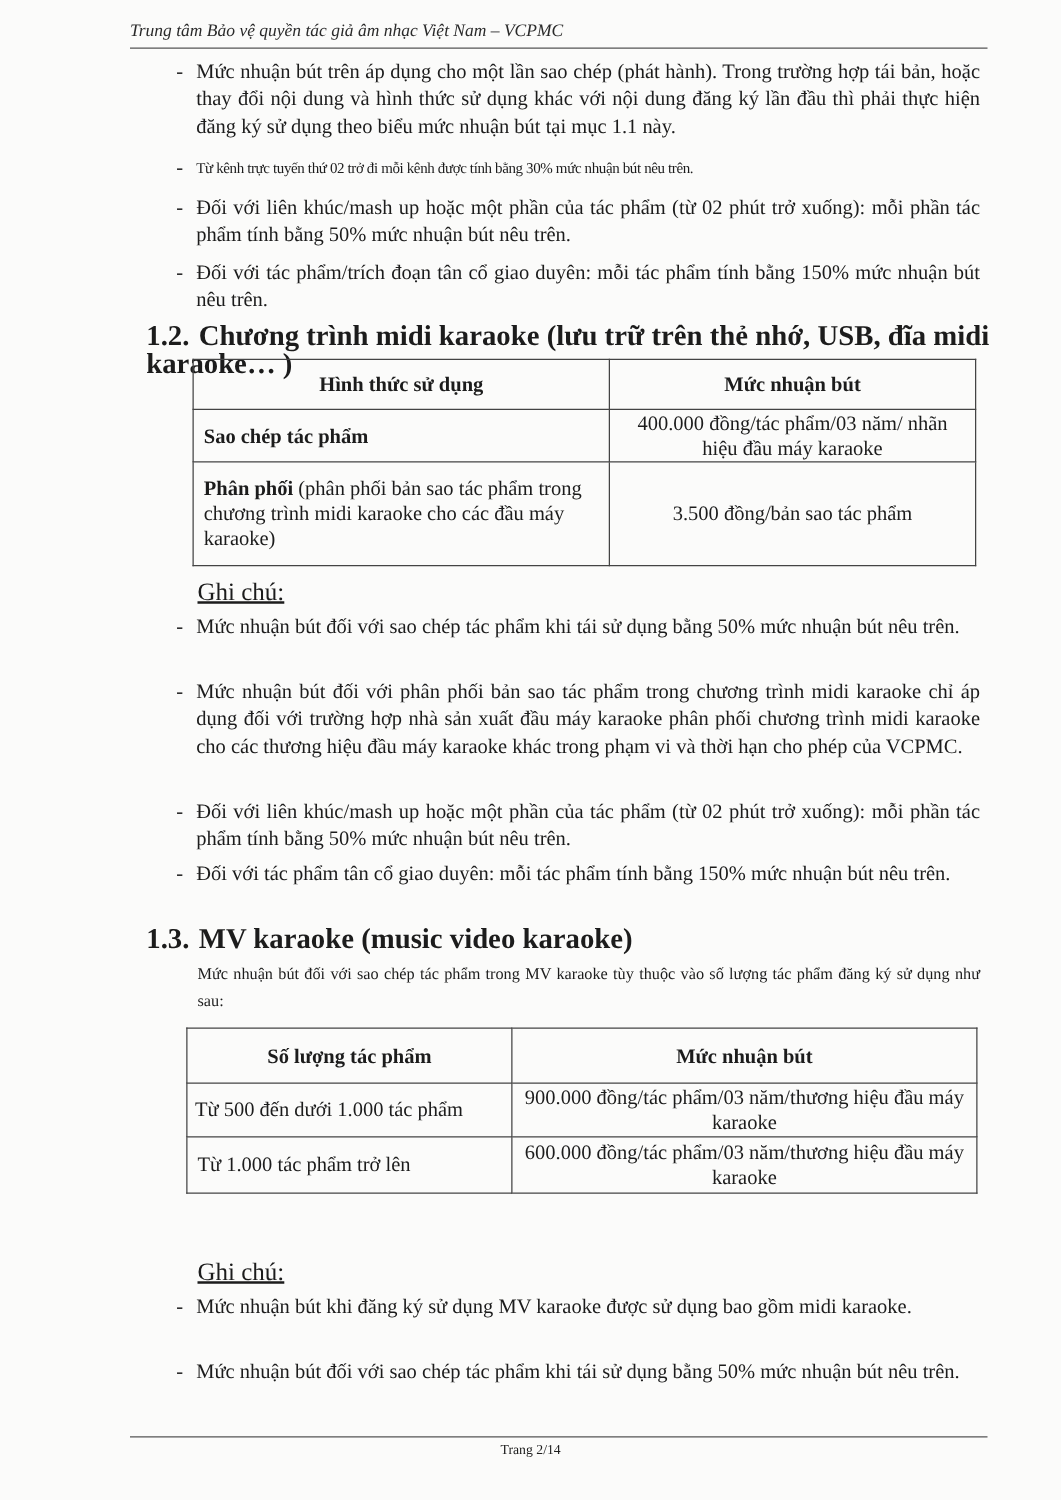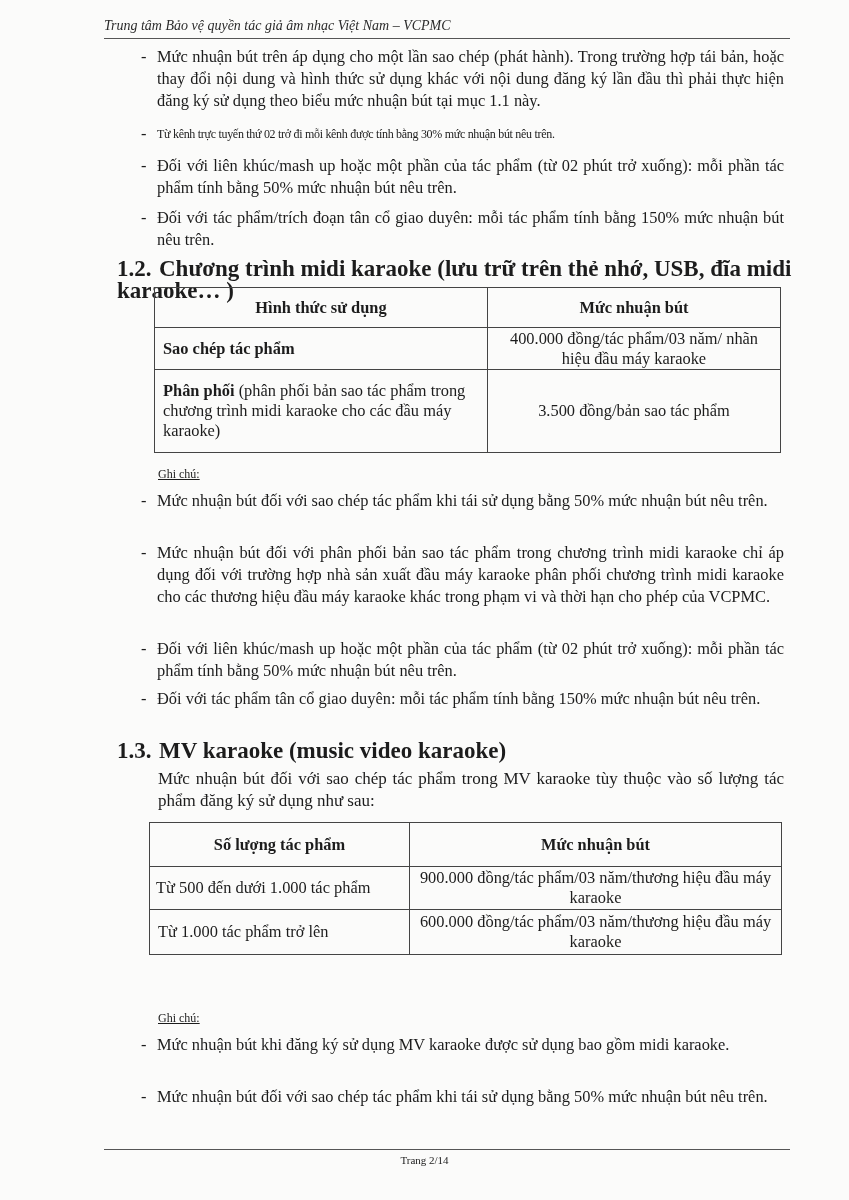--- a/index.html
+++ b/index.html
@@ -1,27 +1,27 @@
 <!DOCTYPE html>
 <html><head>
 <meta charset="utf-8">
 <style>
   html, body { margin:0; padding:0; }
   body { width:849px; height:1200px; background:#fbfbfa; position:relative; overflow:hidden;
          font-family:"Liberation Serif", "DejaVu Serif", serif; color:#1c1c1c; }
   .abs { position:absolute;font-family:Liberation Serif, serif; }
   .header { left:104px; top:18px; font-size:14px; font-style:italic; color:#2a2a2a; }
   .hline { position:absolute; height:1px; background:#555; }
-  .para { position:absolute; font-size:17px; line-height:22px; text-align:justify; }
+  .para { position:absolute; font-size:13px; line-height:22px; text-align:justify; }
   .bul { position:absolute; font-size:16.4px; line-height:22px; }
   .bul .dash { position:absolute; left:0; top:0; }
   .bul .txt { margin-left:16px; text-align:justify; display:block; }
   .heading { position:absolute; font-size:23px; font-weight:bold; line-height:22px; }
   .heading .num { display:inline-block; width:42px; }
-  .note { position:absolute; font-size:12px; text-decoration:underline; line-height:22px; }
+  .note { position:absolute; font-size:20px; text-decoration:underline; line-height:22px; }
   table { position:absolute; border-collapse:collapse; font-size:16.4px; }
   td, th { border:1.3px solid #444; padding:0 8px; line-height:20px; }
   th { font-weight:bold; text-align:center; }
   td.c { text-align:center; }
   .footer { position:absolute; left:0; width:849px; text-align:center; top:1154px; font-size:11px; }
 </style>
 </head>
 <body>
 
 <div class="abs header">Trung tâm Bảo vệ quyền tác giả âm nhạc Việt Nam – VCPMC</div>

